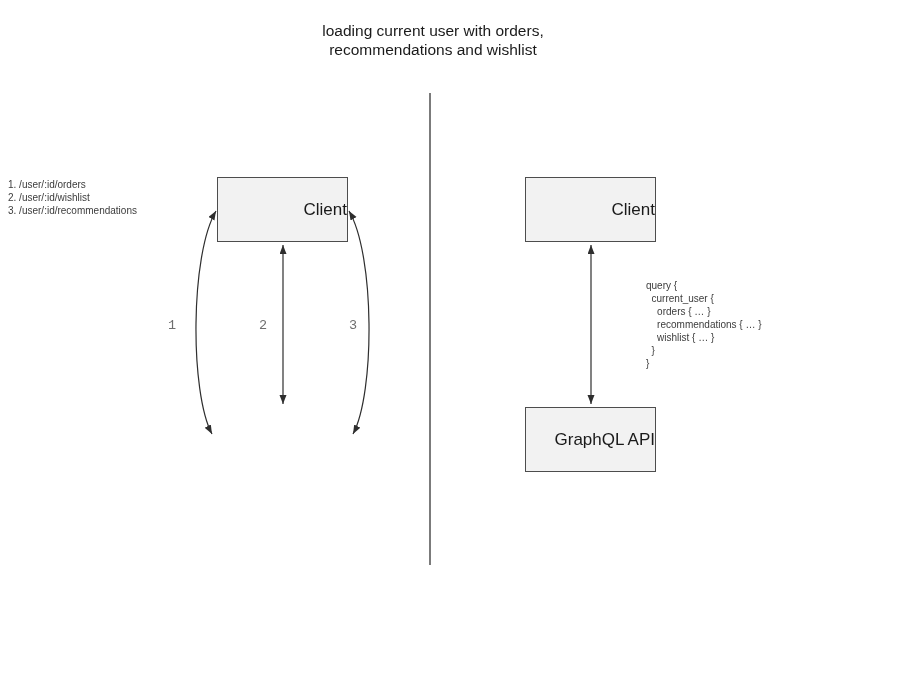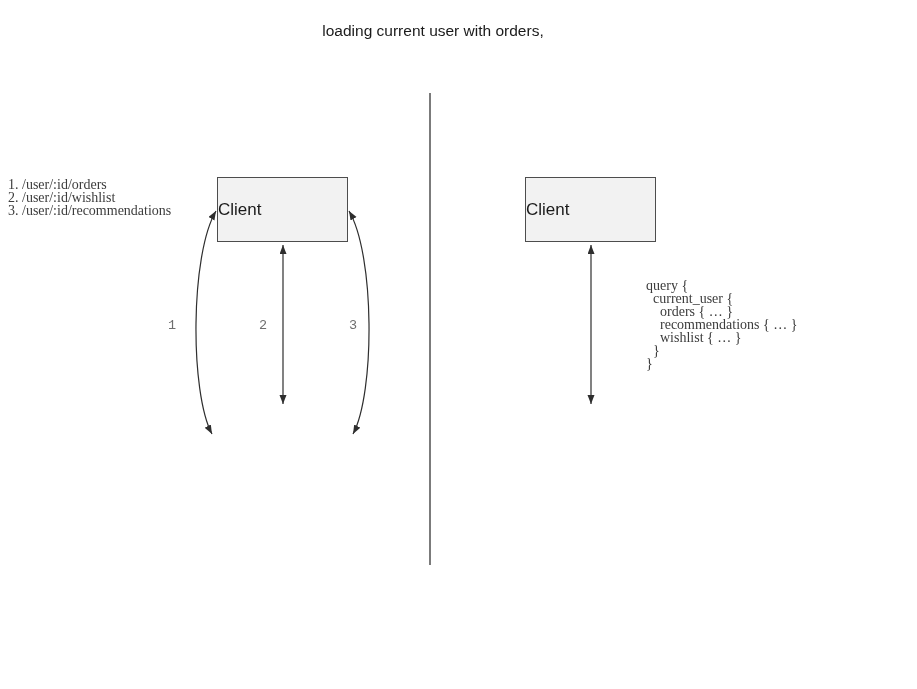--- a/index.html
+++ b/index.html
@@ -33,33 +33,33 @@
     white-space: nowrap;
   }
   .node-box {
     position: absolute;
     width: 131px;
     height: 65px;
     background: var(--box-fill);
     border: 1.5px solid var(--box-border);
     display: flex;
     align-items: center;
-    justify-content: flex-start;
+    justify-content: flex-end;
     font-size: 17px;
     color: #1a1a1a;
     white-space: nowrap;
   }
   .box-client-rest    { left: 217px; top: 177px; }
   .box-rest-api       { left: 217px; top: 407px; }
   .box-client-graphql { left: 525px; top: 177px; }
   .box-graphql-api    { left: 525px; top: 407px; }
   .code-note {
     position: absolute;
-    font-family: Liberation Serif, serif;
-    font-size: 14px;
+    font-family: Liberation Sans, sans-serif;
+    font-size: 10px;
     line-height: 13px;
     color: var(--code-text);
     white-space: pre;
   }
   .endpoints-note { left: 8px;  top: 178px; }
   .query-note     { left: 646px; top: 279px; }
   .arrow-num {
     position: absolute;
     transform: translate(-50%, -50%);
     font-family: "Liberation Mono", "DejaVu Sans Mono", monospace;
@@ -88,20 +88,21 @@
   }
   .ah-fill { fill: var(--arrow); }
 </style>
 </head>
 <body>
 
 <div class="canvas">
 
   <div class="title">
     <div>loading current user with orders,</div>
+    <div>recommendations and wishlist</div>
   </div>
 
   <pre class="code-note endpoints-note">1. /user/:id/orders
 2. /user/:id/wishlist
 3. /user/:id/recommendations</pre>
 
   <svg class="connectors" viewBox="0 0 917 689" xmlns="http://www.w3.org/2000/svg">
     <defs>
       <marker id="ah-end" markerUnits="userSpaceOnUse" markerWidth="10" markerHeight="8" refX="9" refY="3.5" orient="auto">
         <path class="ah-fill" d="M0,0 L9,3.5 L0,7 Z"></path>
@@ -124,20 +125,23 @@
 
   <div class="node-box box-client-rest">
     <span>Client</span>
   </div>
 
 
   <div class="node-box box-client-graphql">
     <span>Client</span>
   </div>
 
+  <div class="node-box box-graphql-api">
+    <span>GraphQL API</span>
+  </div>
 
   <span class="arrow-num num-1">1</span>
   <span class="arrow-num num-2">2</span>
   <span class="arrow-num num-3">3</span>
 
   <pre class="code-note query-note">query {
   current_user {
     orders { … }
     recommendations { … }
     wishlist { … }

